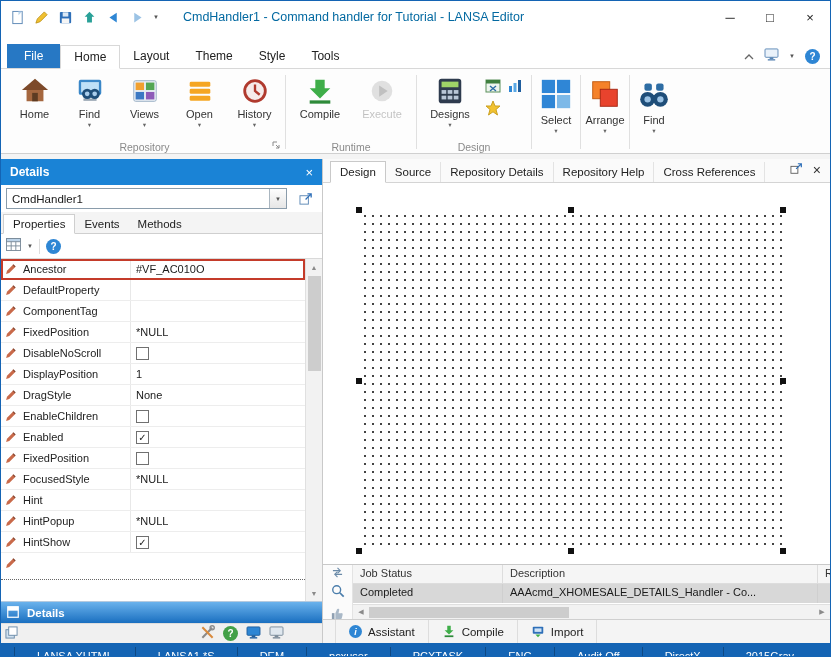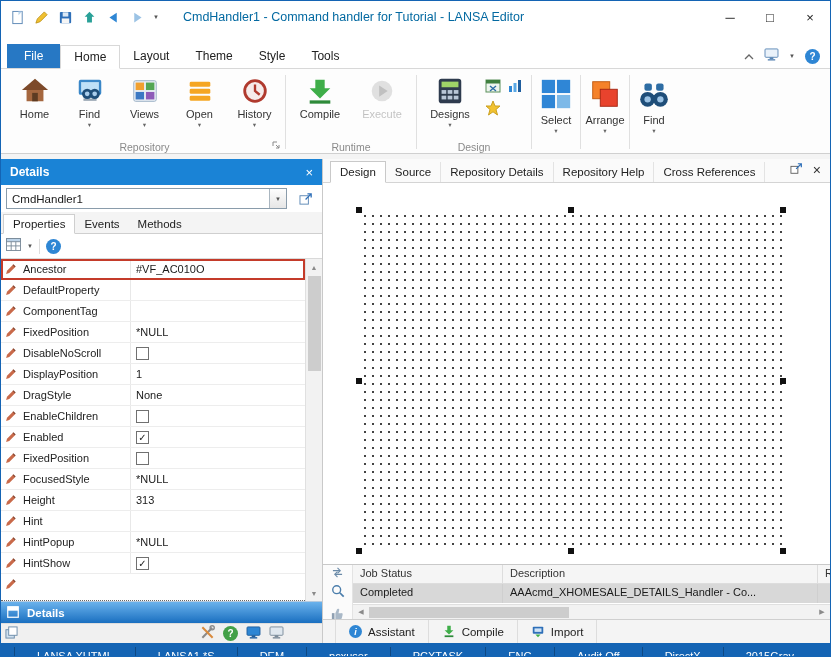--- a/index.html
+++ b/index.html
@@ -594,33 +594,20 @@
                   <path d="M10.7 2.3l3 3" stroke="#7e3b24" stroke-width="1.5"></path>
                 </svg>
               </span>
               <span class="pname">FocusedStyle</span>
               <span class="pvalue">
                 <span class="pv-text">*NULL</span>
 
               </span>
             </div>
 
-            <div class="prop-row">
-              <span class="picon">
-                <svg width="12" height="12" viewBox="0 0 16 16">
-                  <path d="M1.5 14.5l1.2-4.2 8-8 3 3-8 8z" fill="#c96a4a"></path>
-                  <path d="M10.7 2.3l3 3" stroke="#7e3b24" stroke-width="1.5"></path>
-                </svg>
-              </span>
-              <span class="pname">Height</span>
-              <span class="pvalue">
-                <span class="pv-text">313</span>
-
-              </span>
-            </div>
 
             <div class="prop-row">
               <span class="picon">
                 <svg width="12" height="12" viewBox="0 0 16 16">
                   <path d="M1.5 14.5l1.2-4.2 8-8 3 3-8 8z" fill="#c96a4a"></path>
                   <path d="M10.7 2.3l3 3" stroke="#7e3b24" stroke-width="1.5"></path>
                 </svg>
               </span>
               <span class="pname">Hint</span>
               <span class="pvalue">

